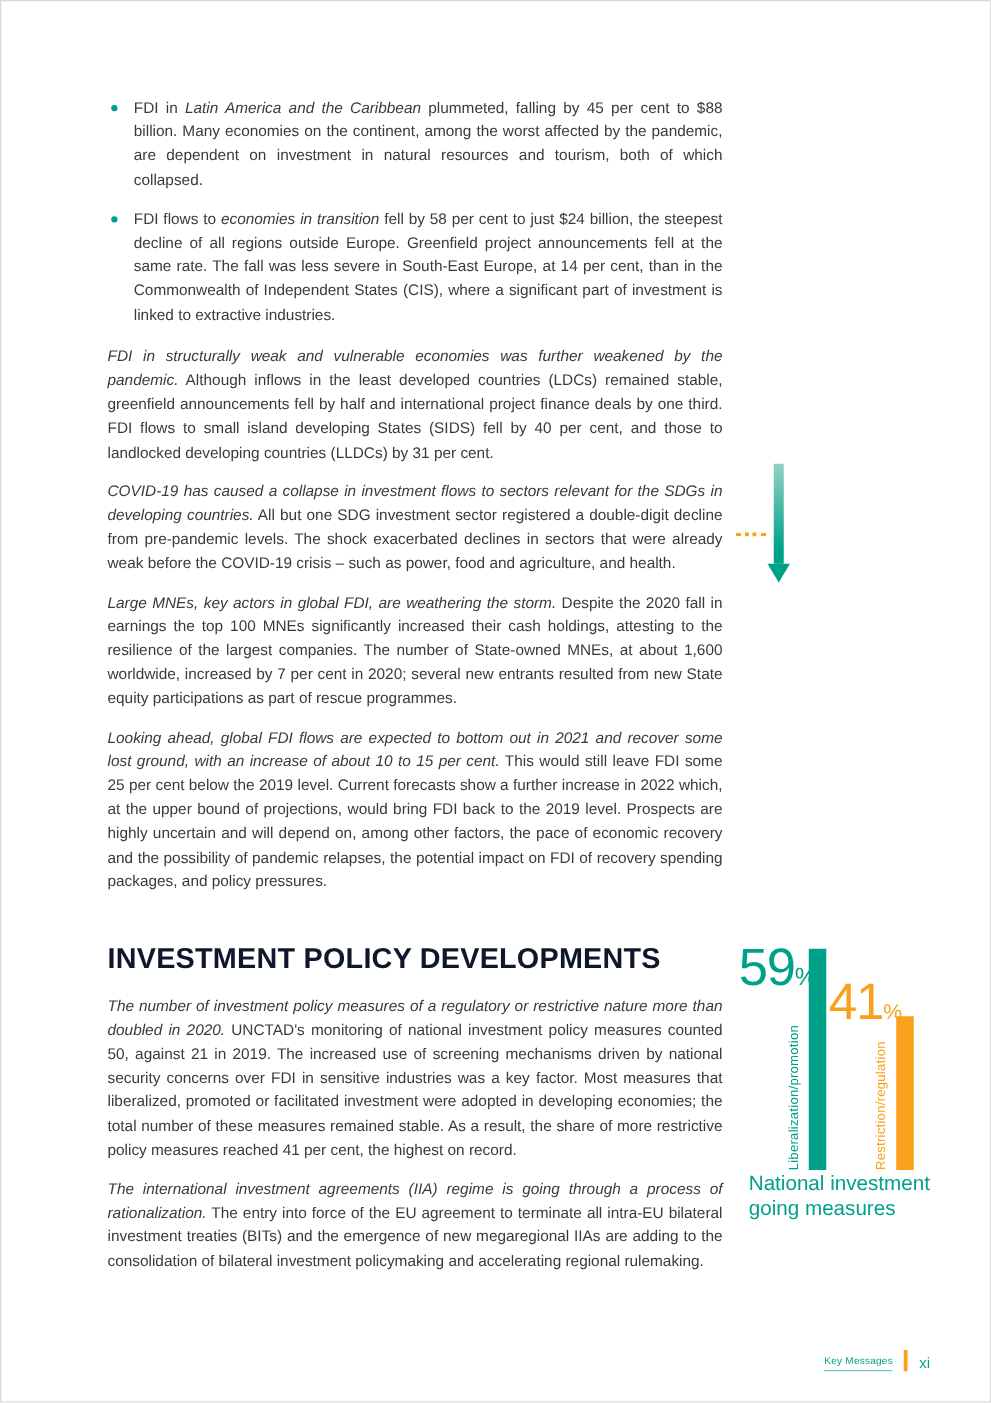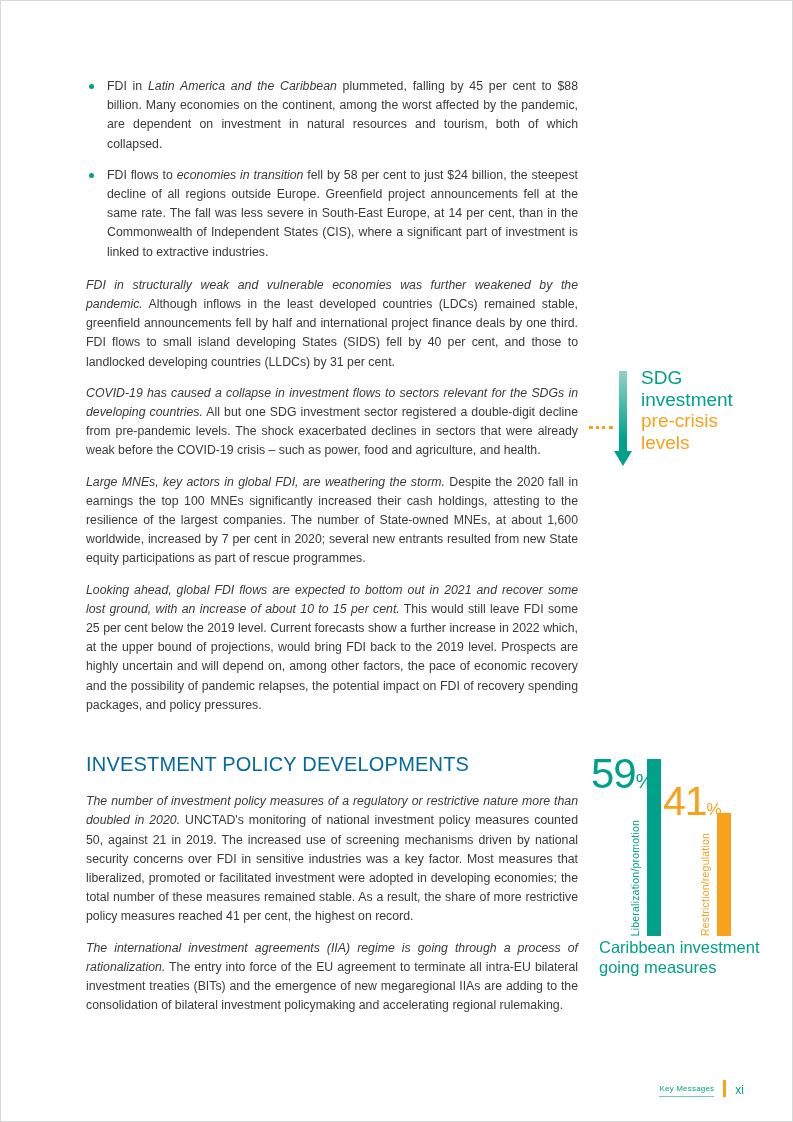--- a/index.html
+++ b/index.html
@@ -15,21 +15,21 @@
   }
   .bullets{list-style:none;margin:0 0 14px 0;padding:0;}
   .bullets li{position:relative;padding-left:21px;margin-bottom:12px;}
   .bullet-marker{
     position:absolute;left:3px;top:7px;width:5px;height:5px;border-radius:50%;
     background:#00A189;
   }
   .text-col p{margin:0 0 12px 0;}
   em.lead{font-style:italic;}
   h2.section-heading{
-    color:#0369a1;font-size:20px;font-weight:normal;line-height:1.15;
+    color:#0f172a;font-size:23px;font-weight:bold;line-height:1.15;
     margin:38px 0 16px 0;letter-spacing:.2px;
   }
   
   .teal{color:#00A189;}
   .orange{color:#F9A11B;}
   .sdg-callout{position:absolute;left:588px;top:366px;width:170px;height:120px;}
   .leader-dots{
     position:absolute;left:0;top:59px;width:24px;height:0;
     border-top:3px dotted #F9A11B;
   }
@@ -108,39 +108,33 @@
   </main>
 
   <aside>
 
     <div class="sdg-callout">
       <span class="leader-dots"></span>
       <div class="down-arrow">
         <div class="arrow-shaft"></div>
         <div class="arrow-head"></div>
       </div>
-      <div class="callout-text">
-        <div class="teal">SDG</div>
-        <div class="teal">investment</div>
-        <div class="orange">pre-crisis</div>
-        <div class="orange">levels</div>
-      </div>
     </div>
 
     <div class="policy-chart">
       <div class="pc-left-value teal"><span class="pc-value-big">59</span><span class="pc-pct-big">%</span></div>
       <div class="vtext vtext-left teal">Liberalization/promotion</div>
       <div class="pc-bar bar-teal" style="height: 177px;"></div>
 
       <div class="pc-right-value orange"><span class="pc-value-small">41</span><span class="pc-pct-small">%</span></div>
       <div class="vtext vtext-right orange">Restriction/regulation</div>
       <div class="pc-bar bar-orange" style="height: 123px;"></div>
 
       <div class="pc-caption teal">
-        <div>Caribbean investment</div>
+        <div>National investment</div>
         <div>going measures</div>
       </div>
     </div>
 
   </aside>
 
   <footer class="page-footer">
     <span class="footer-section">Key Messages</span>
     <span class="footer-divider"></span>
     <span class="footer-pagenum">xi</span>

